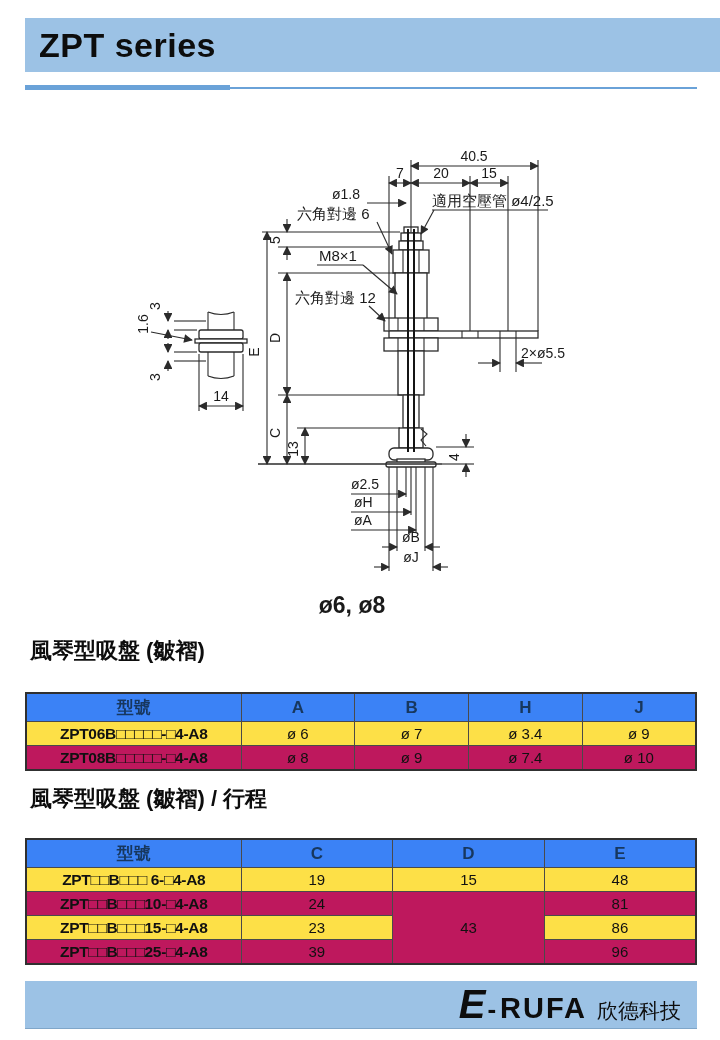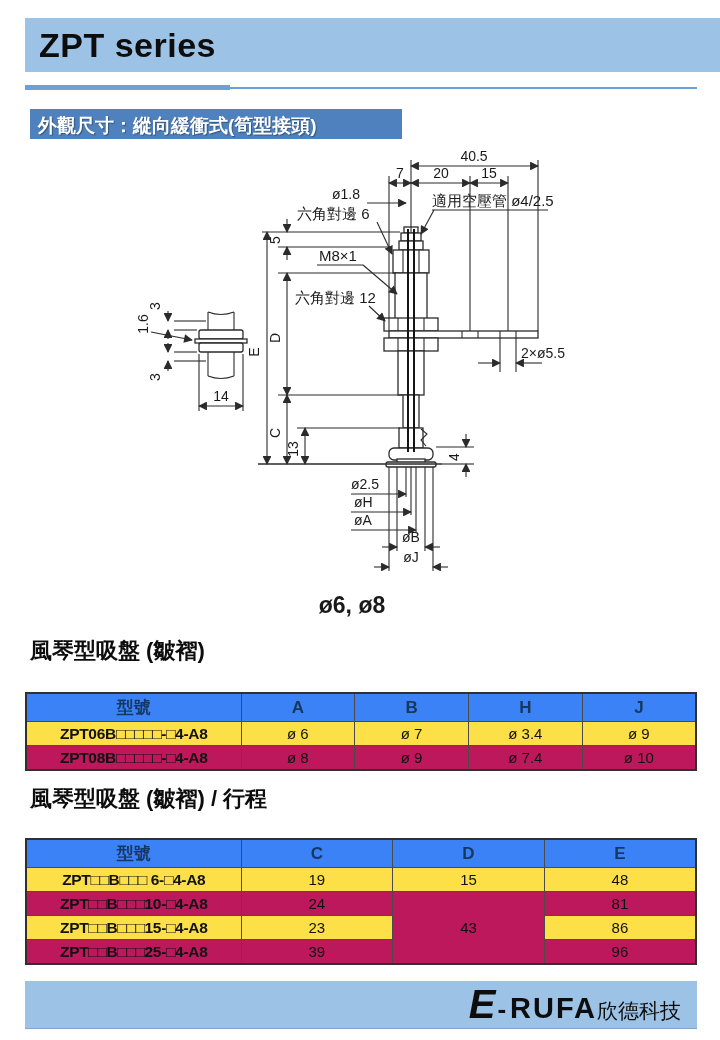--- a/index.html
+++ b/index.html
@@ -23,44 +23,41 @@
   td.model{font-weight:bold;font-size:15.5px;letter-spacing:-0.3px;}
   tr.r-blue td{background:#fde047;}
   tr.r-light td{background:#be185d;}
   td.merged{background:#EBF1F8;}
   .footer-band{position:absolute;left:25px;top:981px;width:672px;height:47px;background:#9CC2E5;
         border-bottom:1px solid #7FA6C9;display:flex;align-items:center;justify-content:flex-end;}
   .logo{display:flex;align-items:baseline;padding-right:16px;color:#0d0d0d;}
   .logo .e{font-size:40px;font-weight:bold;font-style:italic;line-height:1;}
   .logo .dash{font-size:26px;font-weight:bold;margin:0 4px 0 2px;}
   .logo .rufa{font-size:29px;font-weight:bold;letter-spacing:2px;}
-  .logo .cn{font-size:21px;}
+  .logo .cn{font-size:21px;margin-left:10px;}
   
   .d{stroke:#2b2b2b;stroke-width:1.1;fill:none;}
   .b{stroke:#2b2b2b;stroke-width:1.3;fill:#fff;}
   .s{stroke:#2b2b2b;stroke-width:1.1;fill:none;}
   text.t{font-family:"Liberation Sans","DejaVu Sans",sans-serif;font-size:14px;fill:#1a1a1a;}
   text.tl{font-family:"Liberation Sans","DejaVu Sans",sans-serif;font-size:15px;fill:#1a1a1a;}
   text.big{font-size:23px;font-weight:bold;}
 </style>
 </head>
 <body>
 
 <div class="page">
 
   <div class="band">
     <div class="title">ZPT series</div>
   </div>
   <div class="rule">
     <span class="rule-thick"></span>
   </div>
 
-  <div class="section-bar">
-    <span>外觀尺寸：縱向緩衝式(筍型接頭)</span>
-  </div>
 
   <svg class="diagram" width="460" height="480" viewBox="130 145 460 480" xmlns="http://www.w3.org/2000/svg">
     <defs>
       <marker id="ar" viewBox="0 0 10 10" refX="9" refY="5" markerWidth="10" markerHeight="8" orient="auto-start-reverse">
         <path d="M0,0 L10,5 L0,10 z" fill="#2b2b2b"></path>
       </marker>
     </defs>
 
     <g>
       <rect class="b" x="404" y="227" width="14" height="6"></rect>

